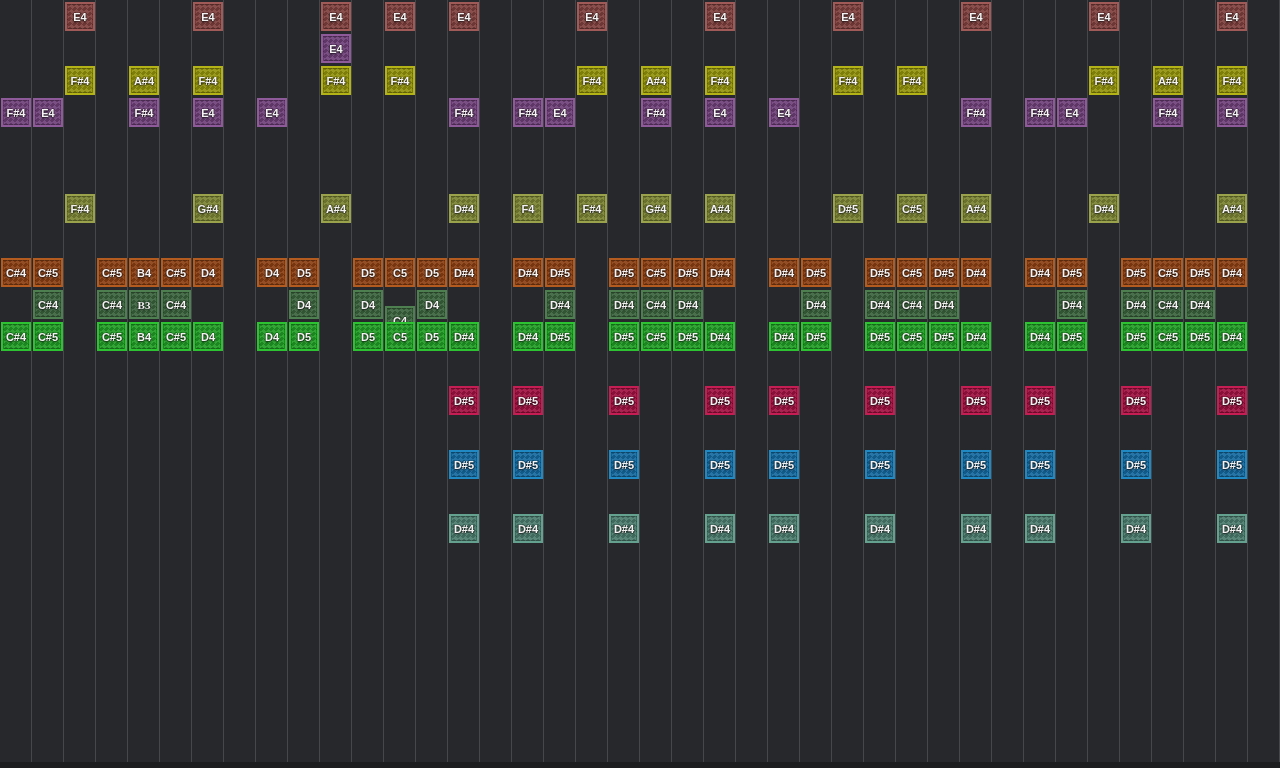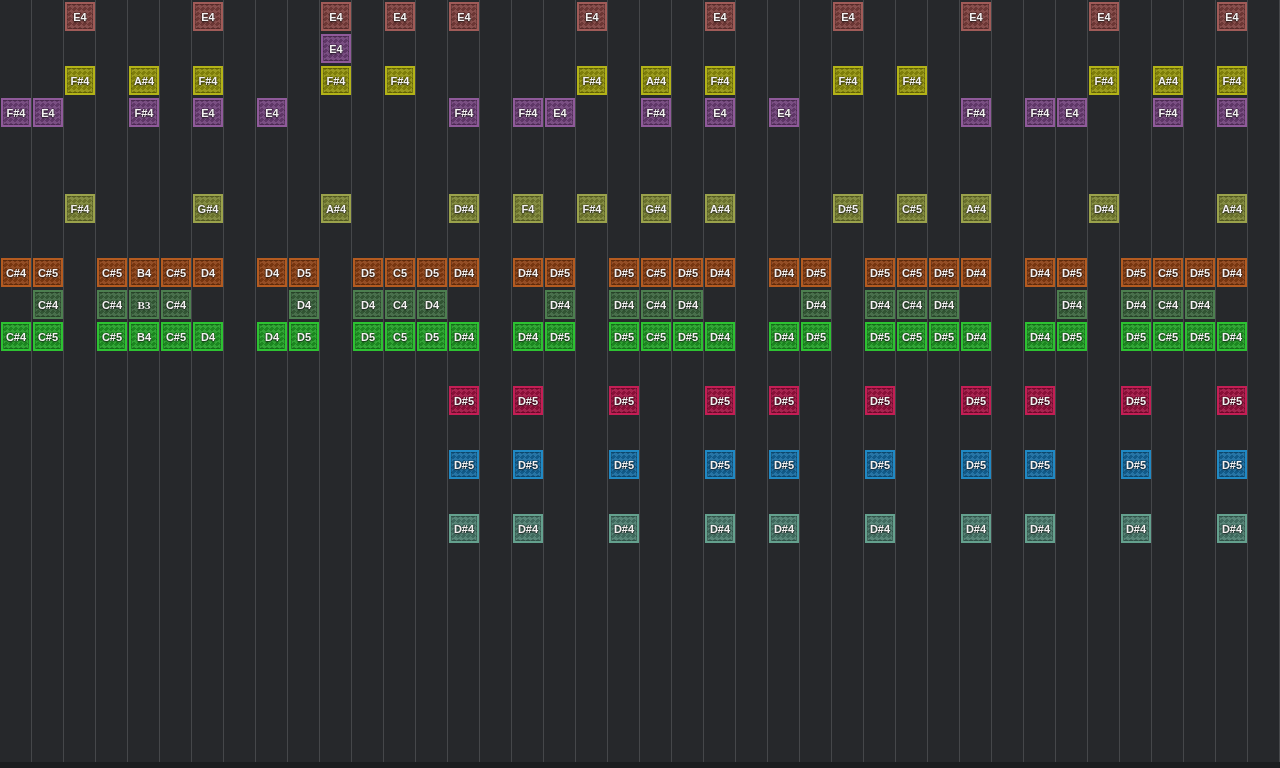--- a/index.html
+++ b/index.html
@@ -143,21 +143,21 @@
       <div class="note" style="left: 1121px; top: 258px; background-color: rgb(139, 63, 19); border-color: rgb(180, 91, 32);">D#5</div>
       <div class="note" style="left: 1153px; top: 258px; background-color: rgb(139, 63, 19); border-color: rgb(180, 91, 32);">C#5</div>
       <div class="note" style="left: 1185px; top: 258px; background-color: rgb(139, 63, 19); border-color: rgb(180, 91, 32);">D#5</div>
       <div class="note" style="left: 1217px; top: 258px; background-color: rgb(139, 63, 19); border-color: rgb(180, 91, 32);">D#4</div>
       <div class="note" style="left: 33px; top: 290px; background-color: rgb(58, 99, 61); border-color: rgb(77, 127, 80);">C#4</div>
       <div class="note" style="left: 97px; top: 290px; background-color: rgb(58, 99, 61); border-color: rgb(77, 127, 80);">C#4</div>
       <div class="note" style="left: 129px; top: 290px; background-color: rgb(58, 99, 61); border-color: rgb(77, 127, 80); font-family: Liberation Serif, serif;">B3</div>
       <div class="note" style="left: 161px; top: 290px; background-color: rgb(58, 99, 61); border-color: rgb(77, 127, 80);">C#4</div>
       <div class="note" style="left: 289px; top: 290px; background-color: rgb(58, 99, 61); border-color: rgb(77, 127, 80);">D4</div>
       <div class="note" style="left: 353px; top: 290px; background-color: rgb(58, 99, 61); border-color: rgb(77, 127, 80);">D4</div>
-      <div class="note" style="left: 385px; top: 290px; background-color: rgb(58, 99, 61); border-color: rgb(77, 127, 80);">C4</div>
+      <div class="note" style="left: 385px; top: 306px; background-color: rgb(58, 99, 61); border-color: rgb(77, 127, 80);">C4</div>
       <div class="note" style="left: 417px; top: 290px; background-color: rgb(58, 99, 61); border-color: rgb(77, 127, 80);">D4</div>
       <div class="note" style="left: 545px; top: 290px; background-color: rgb(58, 99, 61); border-color: rgb(77, 127, 80);">D#4</div>
       <div class="note" style="left: 609px; top: 290px; background-color: rgb(58, 99, 61); border-color: rgb(77, 127, 80);">D#4</div>
       <div class="note" style="left: 641px; top: 290px; background-color: rgb(58, 99, 61); border-color: rgb(77, 127, 80);">C#4</div>
       <div class="note" style="left: 673px; top: 290px; background-color: rgb(58, 99, 61); border-color: rgb(77, 127, 80);">D#4</div>
       <div class="note" style="left: 801px; top: 290px; background-color: rgb(58, 99, 61); border-color: rgb(77, 127, 80);">D#4</div>
       <div class="note" style="left: 865px; top: 290px; background-color: rgb(58, 99, 61); border-color: rgb(77, 127, 80);">D#4</div>
       <div class="note" style="left: 897px; top: 290px; background-color: rgb(58, 99, 61); border-color: rgb(77, 127, 80);">C#4</div>
       <div class="note" style="left: 929px; top: 290px; background-color: rgb(58, 99, 61); border-color: rgb(77, 127, 80);">D#4</div>
       <div class="note" style="left: 1057px; top: 290px; background-color: rgb(58, 99, 61); border-color: rgb(77, 127, 80);">D#4</div>

